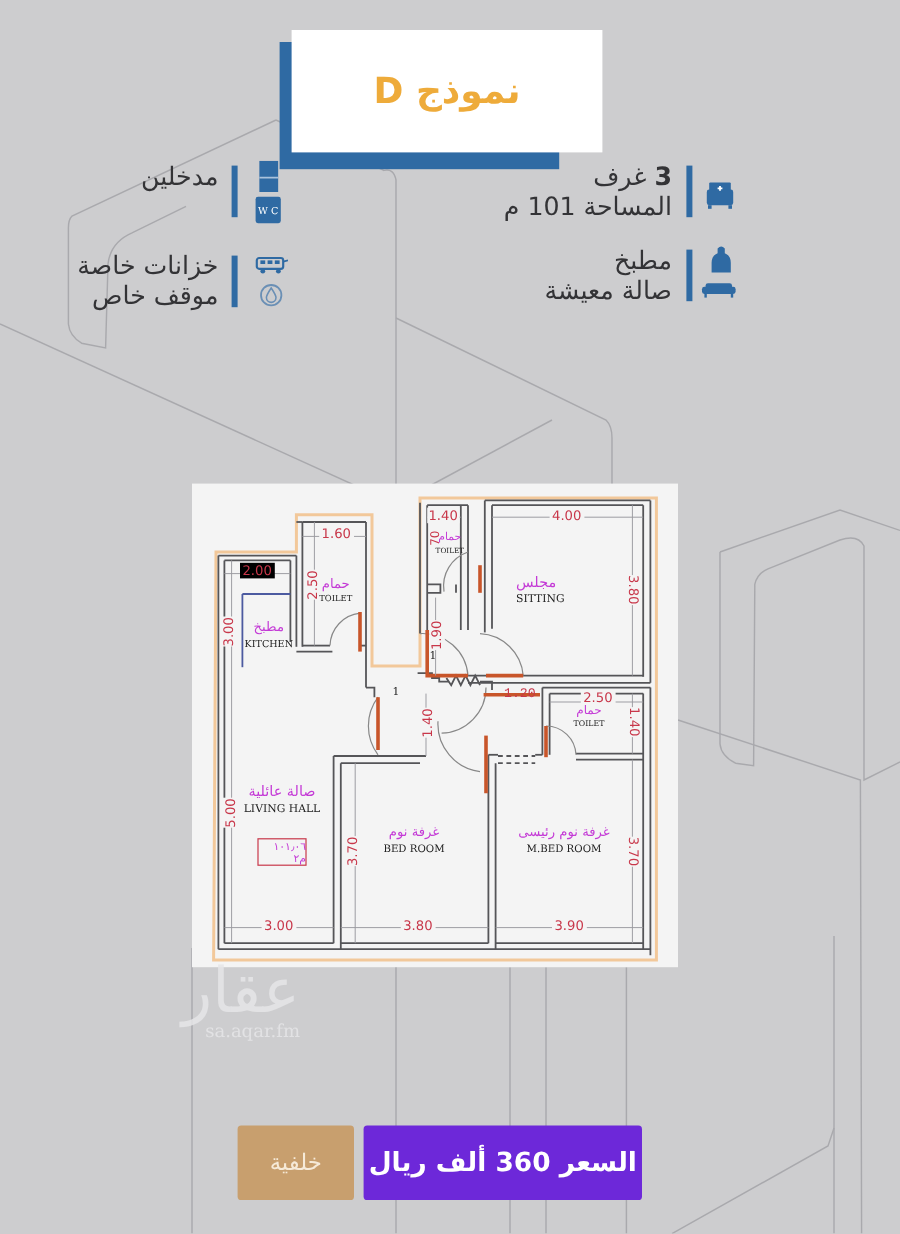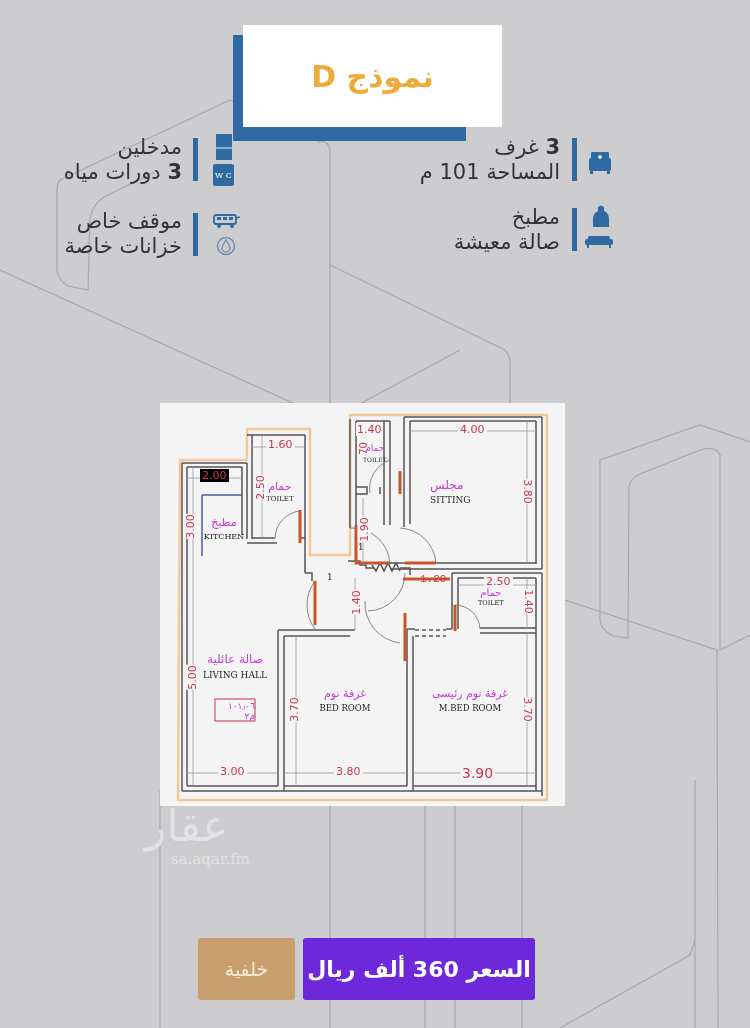--- a/index.html
+++ b/index.html
@@ -6,21 +6,21 @@
   body{width:750px;height:1028px;position:relative;overflow:hidden;background:#cdcdcf;font-family:"DejaVu Sans",sans-serif;}
   .bg{position:absolute;left:0;top:0;width:750px;height:1028px;}
   .title-shadow{position:absolute;left:233px;top:35px;width:233px;height:106px;background:#2f6aa3;}
   .title-card{position:absolute;left:243px;top:25px;width:259px;height:102px;background:#ffffff;display:flex;align-items:center;justify-content:center;}
   .title-text{color:#eeab3a;font-size:30px;font-weight:bold;direction:rtl;}
   .feat{position:absolute;direction:rtl;text-align:right;color:#333336;font-size:21px;line-height:25px;}
   .feat b{font-weight:bold;}
   .ico{position:absolute;}
   .plan{position:absolute;left:160px;top:403px;width:405px;height:403px;background:#f4f4f4;}
   .watermark{position:absolute;left:145px;top:800px;color:#e6e6e8;opacity:.85;}
-  .wm-ar{font-size:44px;font-family:"DejaVu Sans",sans-serif;line-height:52px;}
+  .wm-ar{font-size:52px;font-family:"DejaVu Sans",sans-serif;line-height:52px;text-align:right;}
   .wm-url{font-family:"DejaVu Serif",serif;font-size:15px;margin-left:26px;margin-top:-2px;}
   .btn-bg{position:absolute;left:198px;top:938px;width:97px;height:62px;background:#c89f6e;border-radius:3px;display:flex;align-items:center;justify-content:center;color:#f6ead8;font-size:19px;}
   .btn-price{position:absolute;left:303px;top:938px;width:232px;height:62px;background:#6d28d9;border-radius:3px;display:flex;align-items:center;justify-content:center;color:#ffffff;font-size:22px;font-weight:bold;direction:rtl;}
 </style>
 </head>
 <body>
 
 <svg class="bg" viewBox="0 0 750 1028">
   <g fill="none" stroke="#a9a9ad" stroke-width="1.2">
     <path d="M0 270 L330 420 L330 1028"></path>
@@ -69,25 +69,24 @@
 </svg>
 <svg class="ico" style="left:584px;top:233px;" width="30" height="16" viewBox="0 0 30 16">
   <rect x="4" y="3" width="22" height="7" rx="2" fill="#2f6aa3"></rect>
   <rect x="1" y="6" width="28" height="6" rx="2" fill="#2f6aa3"></rect>
   <rect x="3" y="12" width="2" height="3" fill="#2f6aa3"></rect>
     <rect x="25" y="12" width="2" height="3" fill="#2f6aa3"></rect>
 </svg>
 
 <div class="feat" style="left:40px;top:135px;width:142px;">
   <div>مدخلين</div>
-  <div><b>3</b><span> دورات مياه</span></div>
 </div>
 <div class="feat" style="left:40px;top:209px;width:142px;">
+  <div>خزانات خاصة</div>
   <div>موقف خاص</div>
-  <div>خزانات خاصة</div>
 </div>
 <div style="position:absolute;left:193px;top:138px;width:5px;height:43px;background:#2f6aa3;"></div>
 <div style="position:absolute;left:193px;top:213px;width:5px;height:43px;background:#2f6aa3;"></div>
 
 <svg class="ico" style="left:216px;top:134px;" width="16" height="26" viewBox="0 0 16 26">
   <rect x="0" y="0" width="16" height="26" fill="#2f6aa3"></rect>
   <line x1="0" y1="14" x2="16" y2="14" stroke="#a9c2dc" stroke-width="1.5"></line>
 </svg>
 <div style="position:absolute;left:213px;top:164px;width:21px;height:22px;background:#2f6aa3;border-radius:2px;color:#ffffff;font-family:'DejaVu Serif',serif;font-size:8px;display:flex;align-items:center;justify-content:center;">
   <span>W C</span>
@@ -240,21 +239,21 @@
   <span style="position:absolute;left:192px;top:120px;color:#c8374a;font-size:11px;transform:rotate(-90deg);background:#f4f4f4;">1.90</span>
   <span style="position:absolute;left:184px;top:193px;color:#c8374a;font-size:11px;transform:rotate(-90deg);background:#f4f4f4;">1.40</span>
   <span style="position:absolute;left:260px;top:170px;color:#c8374a;font-size:11px;font-family:Liberation Mono, monospace;">1.20</span>
   <span style="position:absolute;left:324px;top:172px;color:#c8374a;font-size:11px;background:#f4f4f4;padding:0 2px;">2.50</span>
   <span style="position:absolute;left:356px;top:192px;color:#c8374a;font-size:11px;transform:rotate(90deg);background:#f4f4f4;">1.40</span>
   <span style="position:absolute;left:20px;top:268px;color:#c8374a;font-size:11px;transform:rotate(-90deg);background:#f4f4f4;">5.00</span>
   <span style="position:absolute;left:122px;top:300px;color:#c8374a;font-size:11px;transform:rotate(-90deg);background:#f4f4f4;">3.70</span>
   <span style="position:absolute;left:355px;top:300px;color:#c8374a;font-size:11px;transform:rotate(90deg);background:#f4f4f4;">3.70</span>
   <span style="position:absolute;left:58px;top:362px;color:#c8374a;font-size:11px;background:#f4f4f4;padding:0 2px;">3.00</span>
   <span style="position:absolute;left:174px;top:362px;color:#c8374a;font-size:11px;background:#f4f4f4;padding:0 2px;">3.80</span>
-  <span style="position:absolute;left:300px;top:362px;color:#c8374a;font-size:14px;background:#f4f4f4;padding:0 2px;">3.90</span>
+  <span style="position:absolute;left:300px;top:362px;color:#c8374a;font-size:11px;background:#f4f4f4;padding:0 2px;">3.90</span>
 
   
   <span style="position:absolute;left:198px;top:139px;font-family:'DejaVu Serif',serif;font-size:9px;color:#222;">1</span>
   <span style="position:absolute;left:167px;top:169px;font-family:'DejaVu Serif',serif;font-size:9px;color:#222;">1</span>
 
   
   <div style="position:absolute;left:106px;top:78px;text-align:center;line-height:12px;">
     <div style="color:#c43ad6;font-size:11px;">حمام</div>
     <div style="color:#222;font-family:'DejaVu Serif',serif;font-size:7px;">TOILET</div>
   </div>

